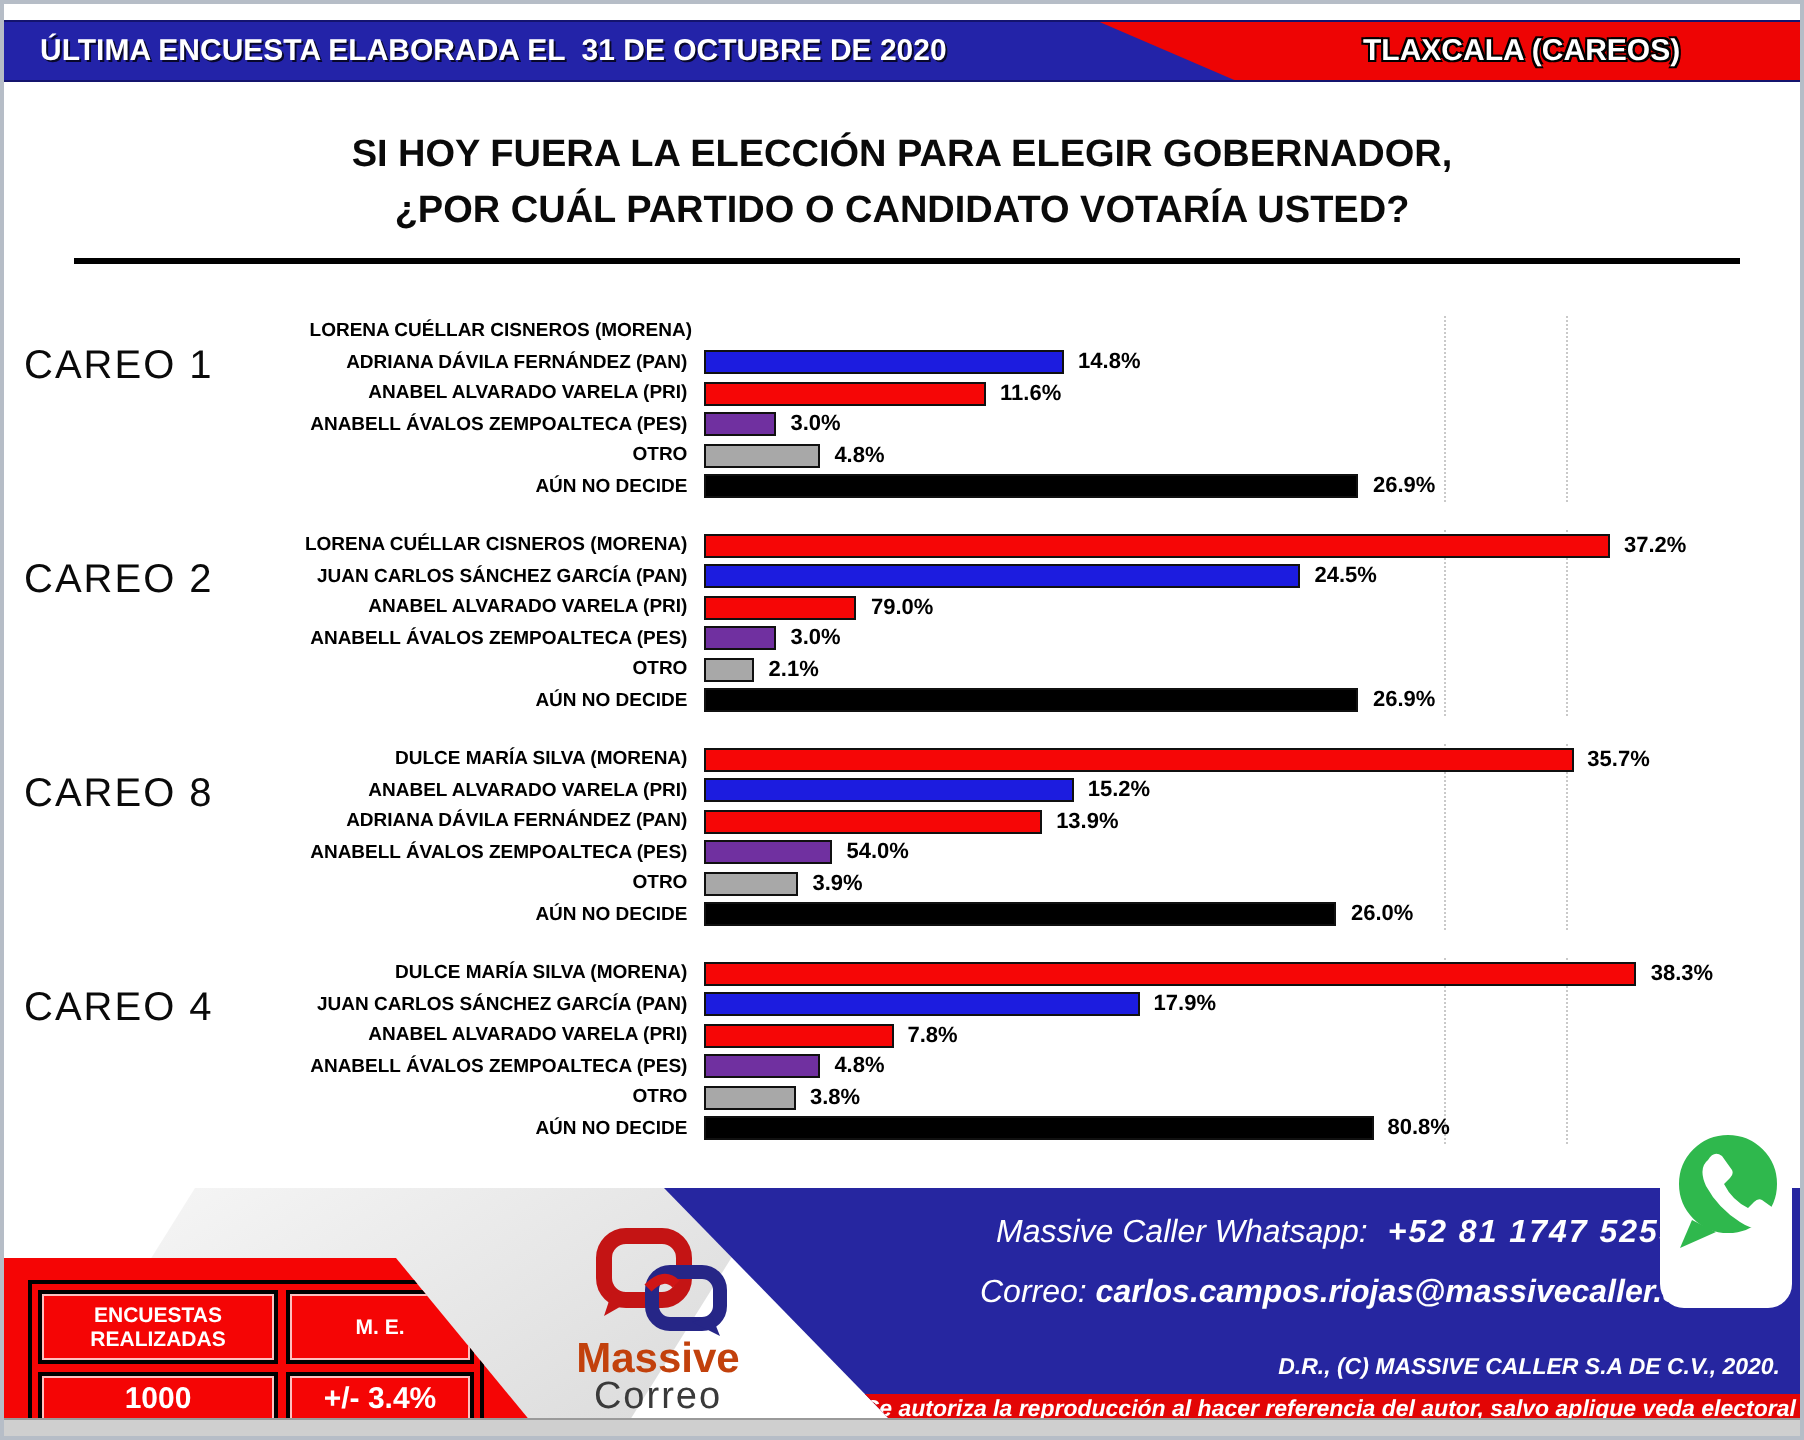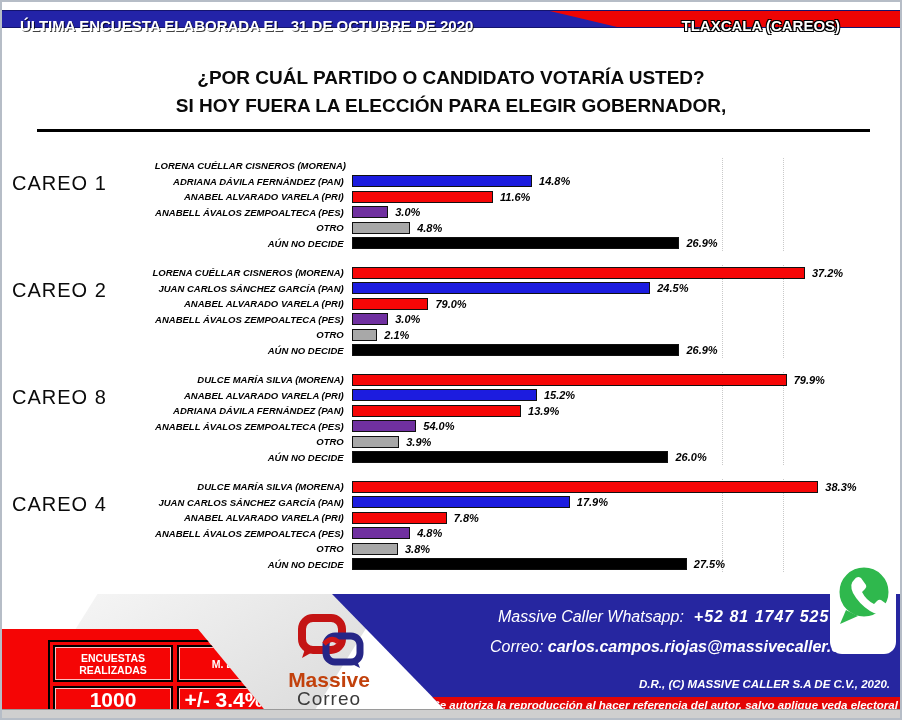--- a/index.html
+++ b/index.html
@@ -3,42 +3,42 @@
 <meta charset="utf-8">
 <style>
   html,body{margin:0;padding:0;background:#e8eaec;}
   *{box-sizing:border-box;}
   .page{
     position:relative;width:902px;height:720px;margin:0 auto;
     background:#ffffff;border:2px solid #b6bdc7;overflow:hidden;
     font-family:"Liberation Sans","DejaVu Sans",sans-serif;color:#000;
   }
   
-  .banner{position:absolute;left:0;right:0;top:8px;height:18px;background:#2323a8;
+  .banner{position:absolute;left:0;right:0;top:8px;height:31px;background:#2323a8;
           border-top:1px solid #14146e;border-bottom:1px solid #14146e;}
   .banner-red{position:absolute;inset:0;background:#ee0404;
               clip-path:polygon(61% 0,100% 0,100% 100%,68.5% 100%);}
   .banner-left{position:absolute;left:18px;top:0;height:29px;line-height:29px;
                color:#fff;font-weight:bold;font-size:15px;white-space:nowrap;
                text-shadow:1px 1px 0 rgba(0,0,0,.75);}
   .banner-left .date{margin-left:8px;}
   .banner-badge{position:absolute;right:0;width:31%;top:0;height:29px;line-height:29px;
                text-align:center;color:#fff;font-weight:bold;font-size:15px;
                text-shadow:-1px -1px 0 #000,1px -1px 0 #000,-1px 1px 0 #000,1px 1px 0 #000;}
   
   .title{position:absolute;left:0;right:0;top:62px;text-align:center;
          font-size:19px;font-weight:bold;line-height:28px;color:#0a0a0a;}
   .title-rule{position:absolute;left:35px;width:833px;top:127px;height:3px;background:#000;}
   
   .charts{position:absolute;left:0;right:0;top:156px;}
   .section{position:relative;height:93px;margin-bottom:14px;}
   .careo{position:absolute;left:10px;top:14px;width:150px;font-size:20px;
          letter-spacing:1px;color:#0a0a0a;}
   .grid{position:absolute;top:0;bottom:0;border-left:1px dotted #c9c9c9;}
-  .rows{position:relative;font-style:italic;}
+  .rows{position:relative;}
   .row{display:flex;align-items:center;height:15.5px;}
   .cand{width:352px;padding-right:8px;text-align:right;font-size:9.5px;
         font-weight:bold;white-space:nowrap;}
   .barwrap{width:552px;display:flex;align-items:center;}
   .bar{height:12px;border:1px solid #101010;}
   .pct{margin-left:7px;font-size:11px;font-weight:bold;white-space:nowrap;}
   
   .grayband{position:absolute;left:58px;top:592px;width:290px;height:120px;
             background:linear-gradient(135deg,#f4f4f4,#dddddd);transform:skewX(-32deg);}
   .footer-blue{position:absolute;left:0;right:0;top:592px;height:120px;background:#2626a0;
@@ -50,26 +50,26 @@
                font-size:16px;white-space:nowrap;}
   .correo-line .mail{font-weight:bold;}
   .pagenum{position:absolute;left:840px;top:46px;color:#fff;font-weight:bold;font-size:16px;}
   .copyright{position:absolute;right:10px;top:84px;color:#fff;font-weight:bold;
              font-style:italic;font-size:11.5px;white-space:nowrap;}
   .redstrip{position:absolute;left:0;right:0;bottom:0;height:17px;background:#e30505;
             color:#fff;font-weight:bold;font-style:italic;font-size:11.5px;
             line-height:17px;text-align:center;padding-left:430px;white-space:nowrap;}
   .redshape{position:absolute;left:0;top:627px;width:268px;height:85px;background:#f50505;
             clip-path:polygon(0 0,196px 0,266px 100%,0 100%);}
-  .stable{position:absolute;left:46px;top:11px;border:2px solid #000;padding:3px;
+  .stable{position:absolute;left:12px;top:11px;border:2px solid #000;padding:3px;
           display:grid;grid-template-columns:120px 94px;grid-template-rows:37px 27px;grid-gap:4px;}
   .scell{border:2px solid #000;box-shadow:inset 0 0 0 1px rgba(255,255,255,.75);
          color:#fff;font-weight:bold;display:flex;align-items:center;justify-content:center;
          text-align:center;font-size:10.5px;line-height:12px;}
-  .sval{font-size:21px;}
+  .sval{font-size:15px;}
   .logo{position:absolute;left:262px;top:612px;width:130px;text-align:center;}
   .logo svg{display:block;margin:0 auto;}
   .logo-t1{font-size:21px;font-weight:bold;color:#c2410c;line-height:20px;}
   .logo-t2{font-size:19px;color:#3a3a3a;line-height:17px;letter-spacing:1px;}
   .logo-rule{width:44px;height:2px;background:#bbb;margin:3px auto 0;}
   .wa-sticker{position:absolute;right:4px;top:558px;width:66px;height:94px;background:#fff;
               border-radius:12px;z-index:5;display:flex;justify-content:center;}
   .winstrip{position:absolute;left:0;right:0;bottom:0;height:9px;background:#cfcfcf;
             border-top:1px solid #9a9a9a;z-index:6;}
 </style>
@@ -80,22 +80,22 @@
 
   <div class="banner">
     <div class="banner-red"></div>
     <div class="banner-left">
       <span>ÚLTIMA ENCUESTA ELABORADA EL</span><span class="date">31 DE OCTUBRE DE 2020</span>
     </div>
     <div class="banner-badge">TLAXCALA (CAREOS)</div>
   </div>
 
   <div class="title">
+    <div>SI HOY FUERA LA ELECCIÓN PARA ELEGIR GOBERNADOR,</div>
     <div>¿POR CUÁL PARTIDO O CANDIDATO VOTARÍA USTED?</div>
-    <div>SI HOY FUERA LA ELECCIÓN PARA ELEGIR GOBERNADOR,</div>
   </div>
   <div class="title-rule"></div>
 
   <div class="charts" id="charts">
       <div class="section">
         <div class="grid" style="left: 720px;"></div>
         <div class="grid" style="left: 781.333px;"></div>
         <div class="careo">CAREO 1</div>
         <div class="rows">
           <div class="row">
@@ -189,21 +189,21 @@
       </div>
       <div class="section">
         <div class="grid" style="left: 720px;"></div>
         <div class="grid" style="left: 781.333px;"></div>
         <div class="careo">CAREO 8</div>
         <div class="rows">
           <div class="row">
             <div class="cand">DULCE MARÍA SILVA (MORENA)</div>
             <div class="barwrap">
               <div class="bar" style="width: 79.3333%; background: rgb(246, 6, 6);"></div>
-              <span class="pct">79.9%</span>
+              <span class="pct">35.7%</span>
             </div>
           </div>
           <div class="row">
             <div class="cand">ANABEL ALVARADO VARELA (PRI)</div>
             <div class="barwrap">
               <div class="bar" style="width: 33.7778%; background: rgb(28, 28, 223);"></div>
               <span class="pct">15.2%</span>
             </div>
           </div>
           <div class="row">
@@ -273,21 +273,21 @@
             <div class="cand">OTRO</div>
             <div class="barwrap">
               <div class="bar" style="width: 8.44444%; background: rgb(168, 168, 168);"></div>
               <span class="pct">3.8%</span>
             </div>
           </div>
           <div class="row">
             <div class="cand">AÚN NO DECIDE</div>
             <div class="barwrap">
               <div class="bar" style="width: 61.1111%; background: rgb(0, 0, 0);"></div>
-              <span class="pct">27.5%</span>
+              <span class="pct">80.8%</span>
             </div>
           </div>
         </div>
       </div>
     </div>
 
   <div class="grayband"></div>
 
   <div class="footer-blue">
     <div class="wa-line">

